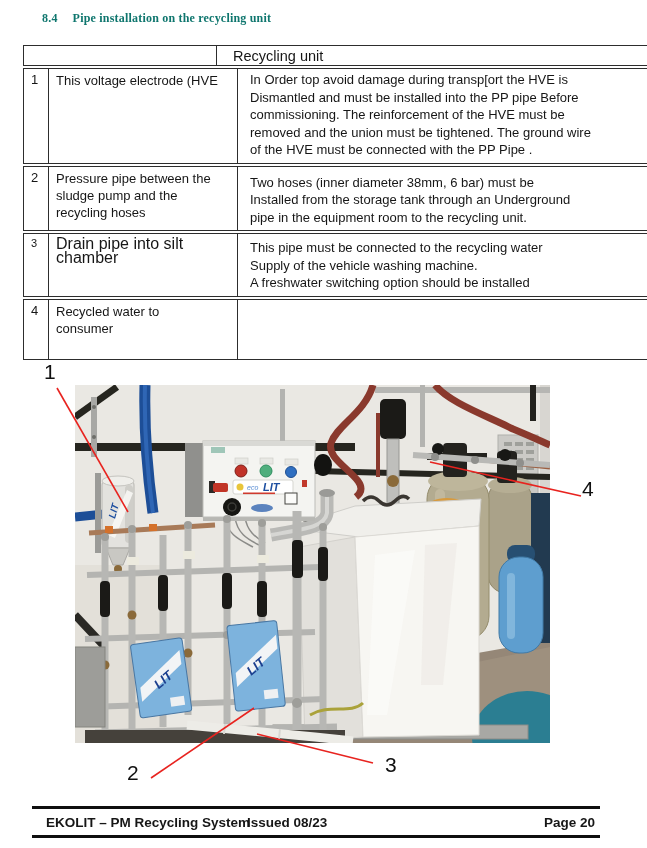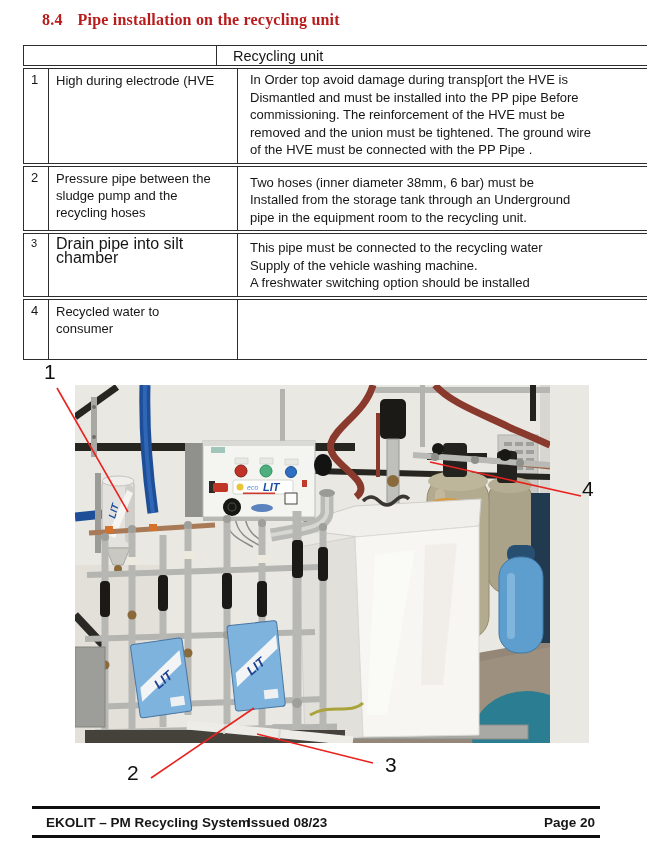--- a/index.html
+++ b/index.html
@@ -3,22 +3,22 @@
 <meta charset="utf-8">
 <style>
   html,body{margin:0;padding:0;}
   body{
     width:647px;height:848px;position:relative;background:#ffffff;
     font-family:"Liberation Sans", sans-serif;color:#161616;overflow:hidden;
   }
   
   .title{
     position:absolute;left:42px;top:11px;
-    font-family:"Liberation Serif", serif;font-weight:bold;font-size:16px;
-    color:#b91c1c;letter-spacing:.2px;
+    font-family:"Liberation Serif", serif;font-weight:bold;font-size:12px;
+    color:#0f766e;letter-spacing:.2px;
   }
   .title .num{margin-right:15px;}
   
   .rtable{position:absolute;left:23px;top:45px;width:630px;}
   .trow{
     display:flex;border:1.5px solid #2d2d2d;background:#fff;
     margin-bottom:2px;box-sizing:border-box;
   }
   .thead{height:21px;align-items:center;}
   .h-left{width:192px;border-right:1.3px solid #2d2d2d;align-self:stretch;}
@@ -41,21 +41,21 @@
   .r3{min-height:56px;}
   .r4{min-height:61px;}
   .r2 .c-desc{padding-top:7px;}
   .r3 .c-desc{padding-top:5px;}
   .r4 .c-desc{padding-top:8px;}
   .small .c-num{font-size:11px;}
   .small .c-item{font-size:16px;line-height:14px;}
   
   .figure{position:absolute;left:0;top:360px;width:647px;height:446px;}
   .photo{
-    position:absolute;left:75px;top:25px;width:514px;height:358px;
+    position:absolute;left:75px;top:25px;width:475px;height:358px;
     overflow:hidden;background:#eae8e3;
   }
   .callout{
     position:absolute;font-size:21px;line-height:22px;color:#101010;
     font-family:"Liberation Sans", sans-serif;
   }
   .lines{position:absolute;left:0;top:0;width:647px;height:446px;pointer-events:none;}
   
   .footer{
     position:absolute;left:32px;top:806px;width:568px;height:32px;
@@ -75,21 +75,21 @@
 </div>
 
 <div class="rtable">
   <div class="trow thead">
     <div class="h-left"></div>
     <div class="h-right">Recycling unit</div>
   </div>
 
   <div class="trow r1">
     <div class="c-num">1</div>
-    <div class="c-item">High during electrode (HVE</div>
+    <div class="c-item">This voltage electrode (HVE</div>
     <div class="c-desc">In Order top avoid damage during transp[ort the HVE is
 Dismantled and must be installed into the PP pipe Before
 commissioning.  The reinforcement of the HVE must be
 removed and the union must be tightened. The ground wire
 of the HVE must be connected with the PP Pipe .</div>
   </div>
 
   <div class="trow r2">
     <div class="c-num">2</div>
     <div class="c-item">Pressure pipe between the

